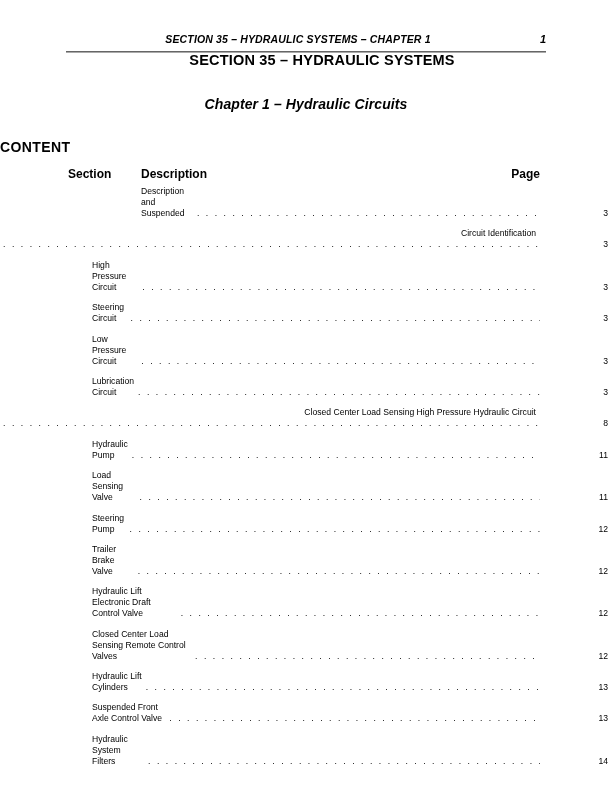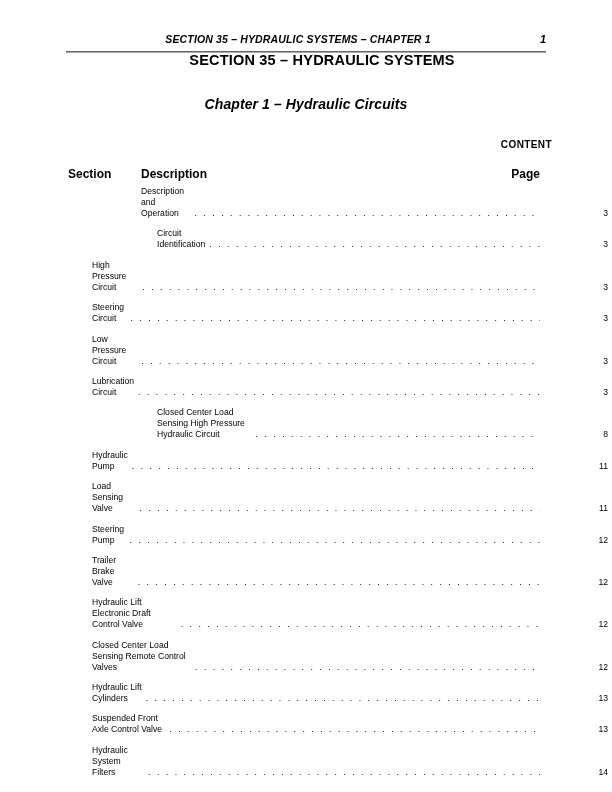--- a/index.html
+++ b/index.html
@@ -80,22 +80,22 @@
     font-size: 14px;
     font-weight: bold;
     letter-spacing: 0.1px;
     font-style: italic;
   }
   .content-label {
     position: absolute;
     left: 0;
     top: 139px;
     width: 552px;
-    text-align: right;
-    font-size: 10px;
+    text-align: left;
+    font-size: 14px;
     font-weight: bold;
     letter-spacing: 0.4px;
   }
 
   
   .col-headers {
     position: absolute;
     left: 0;
     top: 167px;
     width: 612px;
@@ -130,21 +130,21 @@
   }
   .toc-entry {
     position: relative;
     display: flex;
     align-items: flex-end;
     font-size: 8.6px;
     margin-bottom: 9.4px;
     padding-right: 72px;
   }
   .toc-entry.lvl1 { padding-left: 141px; }
-  .toc-entry.lvl2 { padding-left: 157px; }
+  .toc-entry.lvl2 { padding-left: 157px; flex-direction: column; }
   .toc-entry.lvl3 { padding-left: 92px; }
 
   .toc-text {
     flex: 0 1 auto;
     white-space: pre-line;
     line-height: 11px;
     padding-right: 4px;
   }
   .toc-leader {
     flex: 1 1 auto;
@@ -188,21 +188,21 @@
   <div class="content-label">CONTENT</div>
 
   <div class="col-headers">
     <div class="col-section">Section</div>
     <div class="col-description">Description</div>
     <div class="col-page">Page</div>
   </div>
 
   <div class="toc" id="toc-list">
       <div class="toc-entry lvl1">
-        <div class="toc-text">Description and Operation</div>
+        <div class="toc-text">Description and Suspended</div>
         <div class="toc-leader"></div>
         <div class="toc-page">3</div>
       </div>
       <div class="toc-entry lvl2">
         <div class="toc-text">Circuit Identification</div>
         <div class="toc-leader"></div>
         <div class="toc-page">3</div>
       </div>
       <div class="toc-entry lvl3">
         <div class="toc-text">High Pressure Circuit</div>

